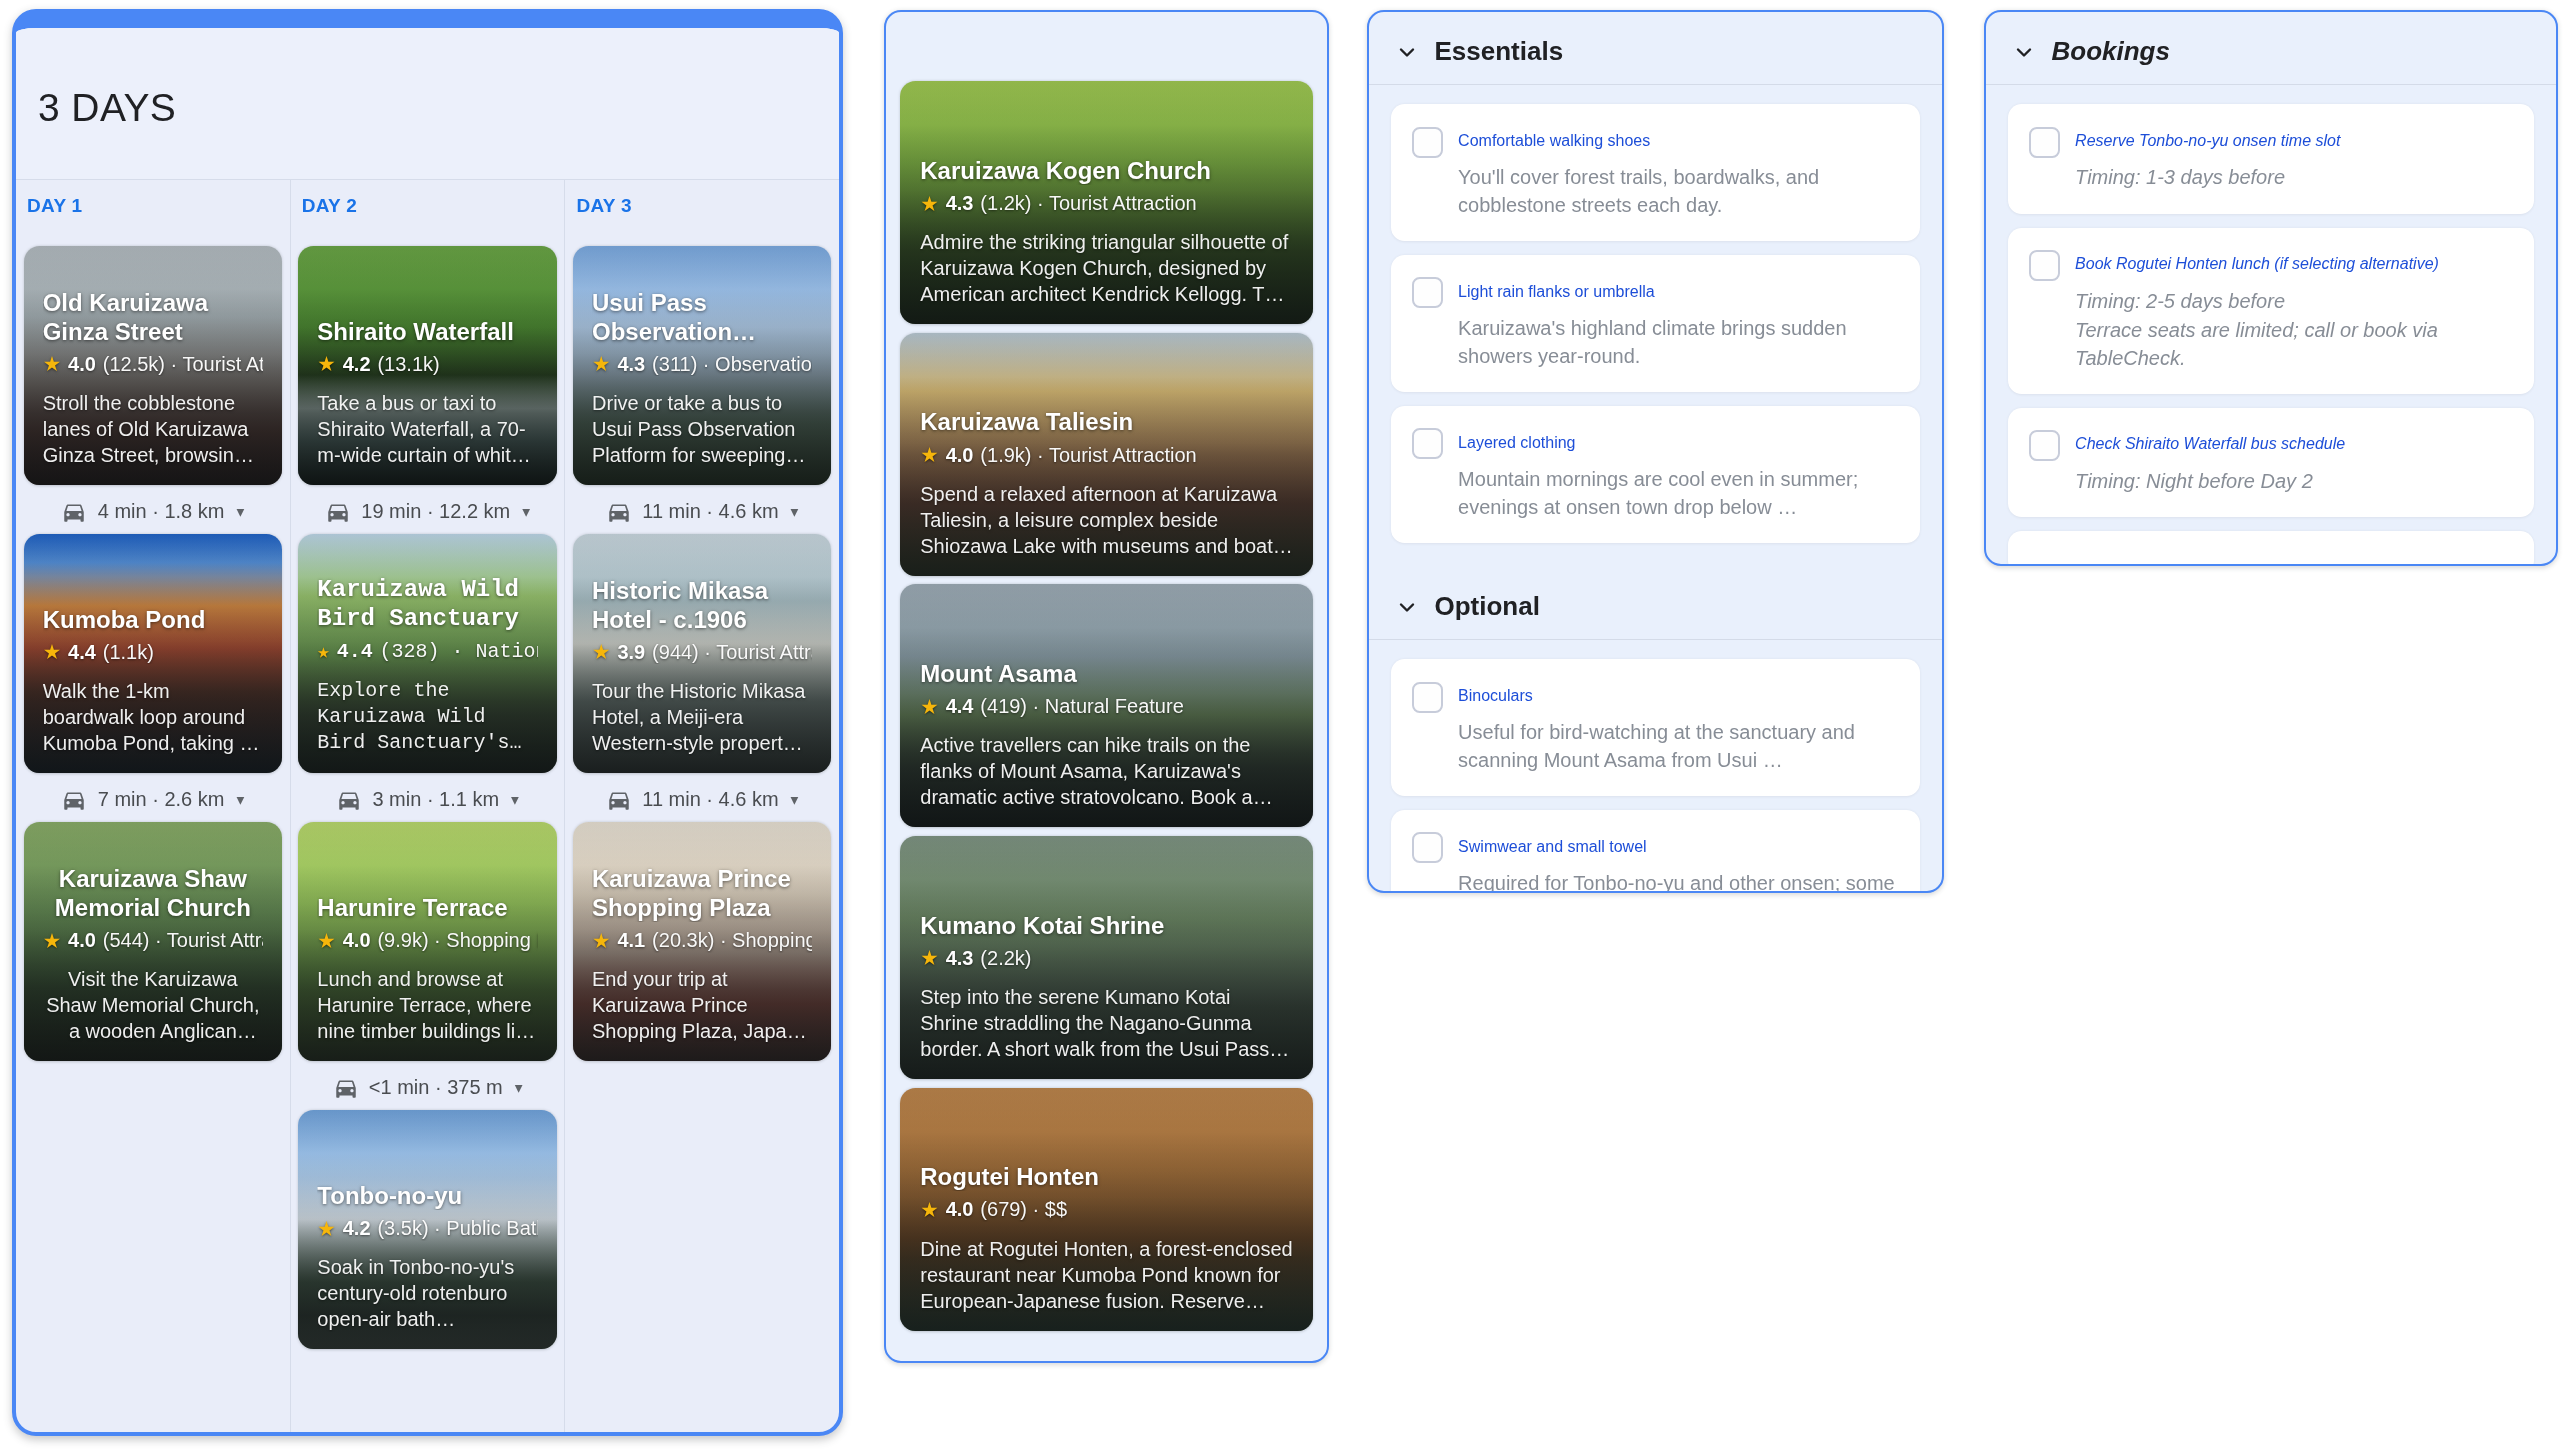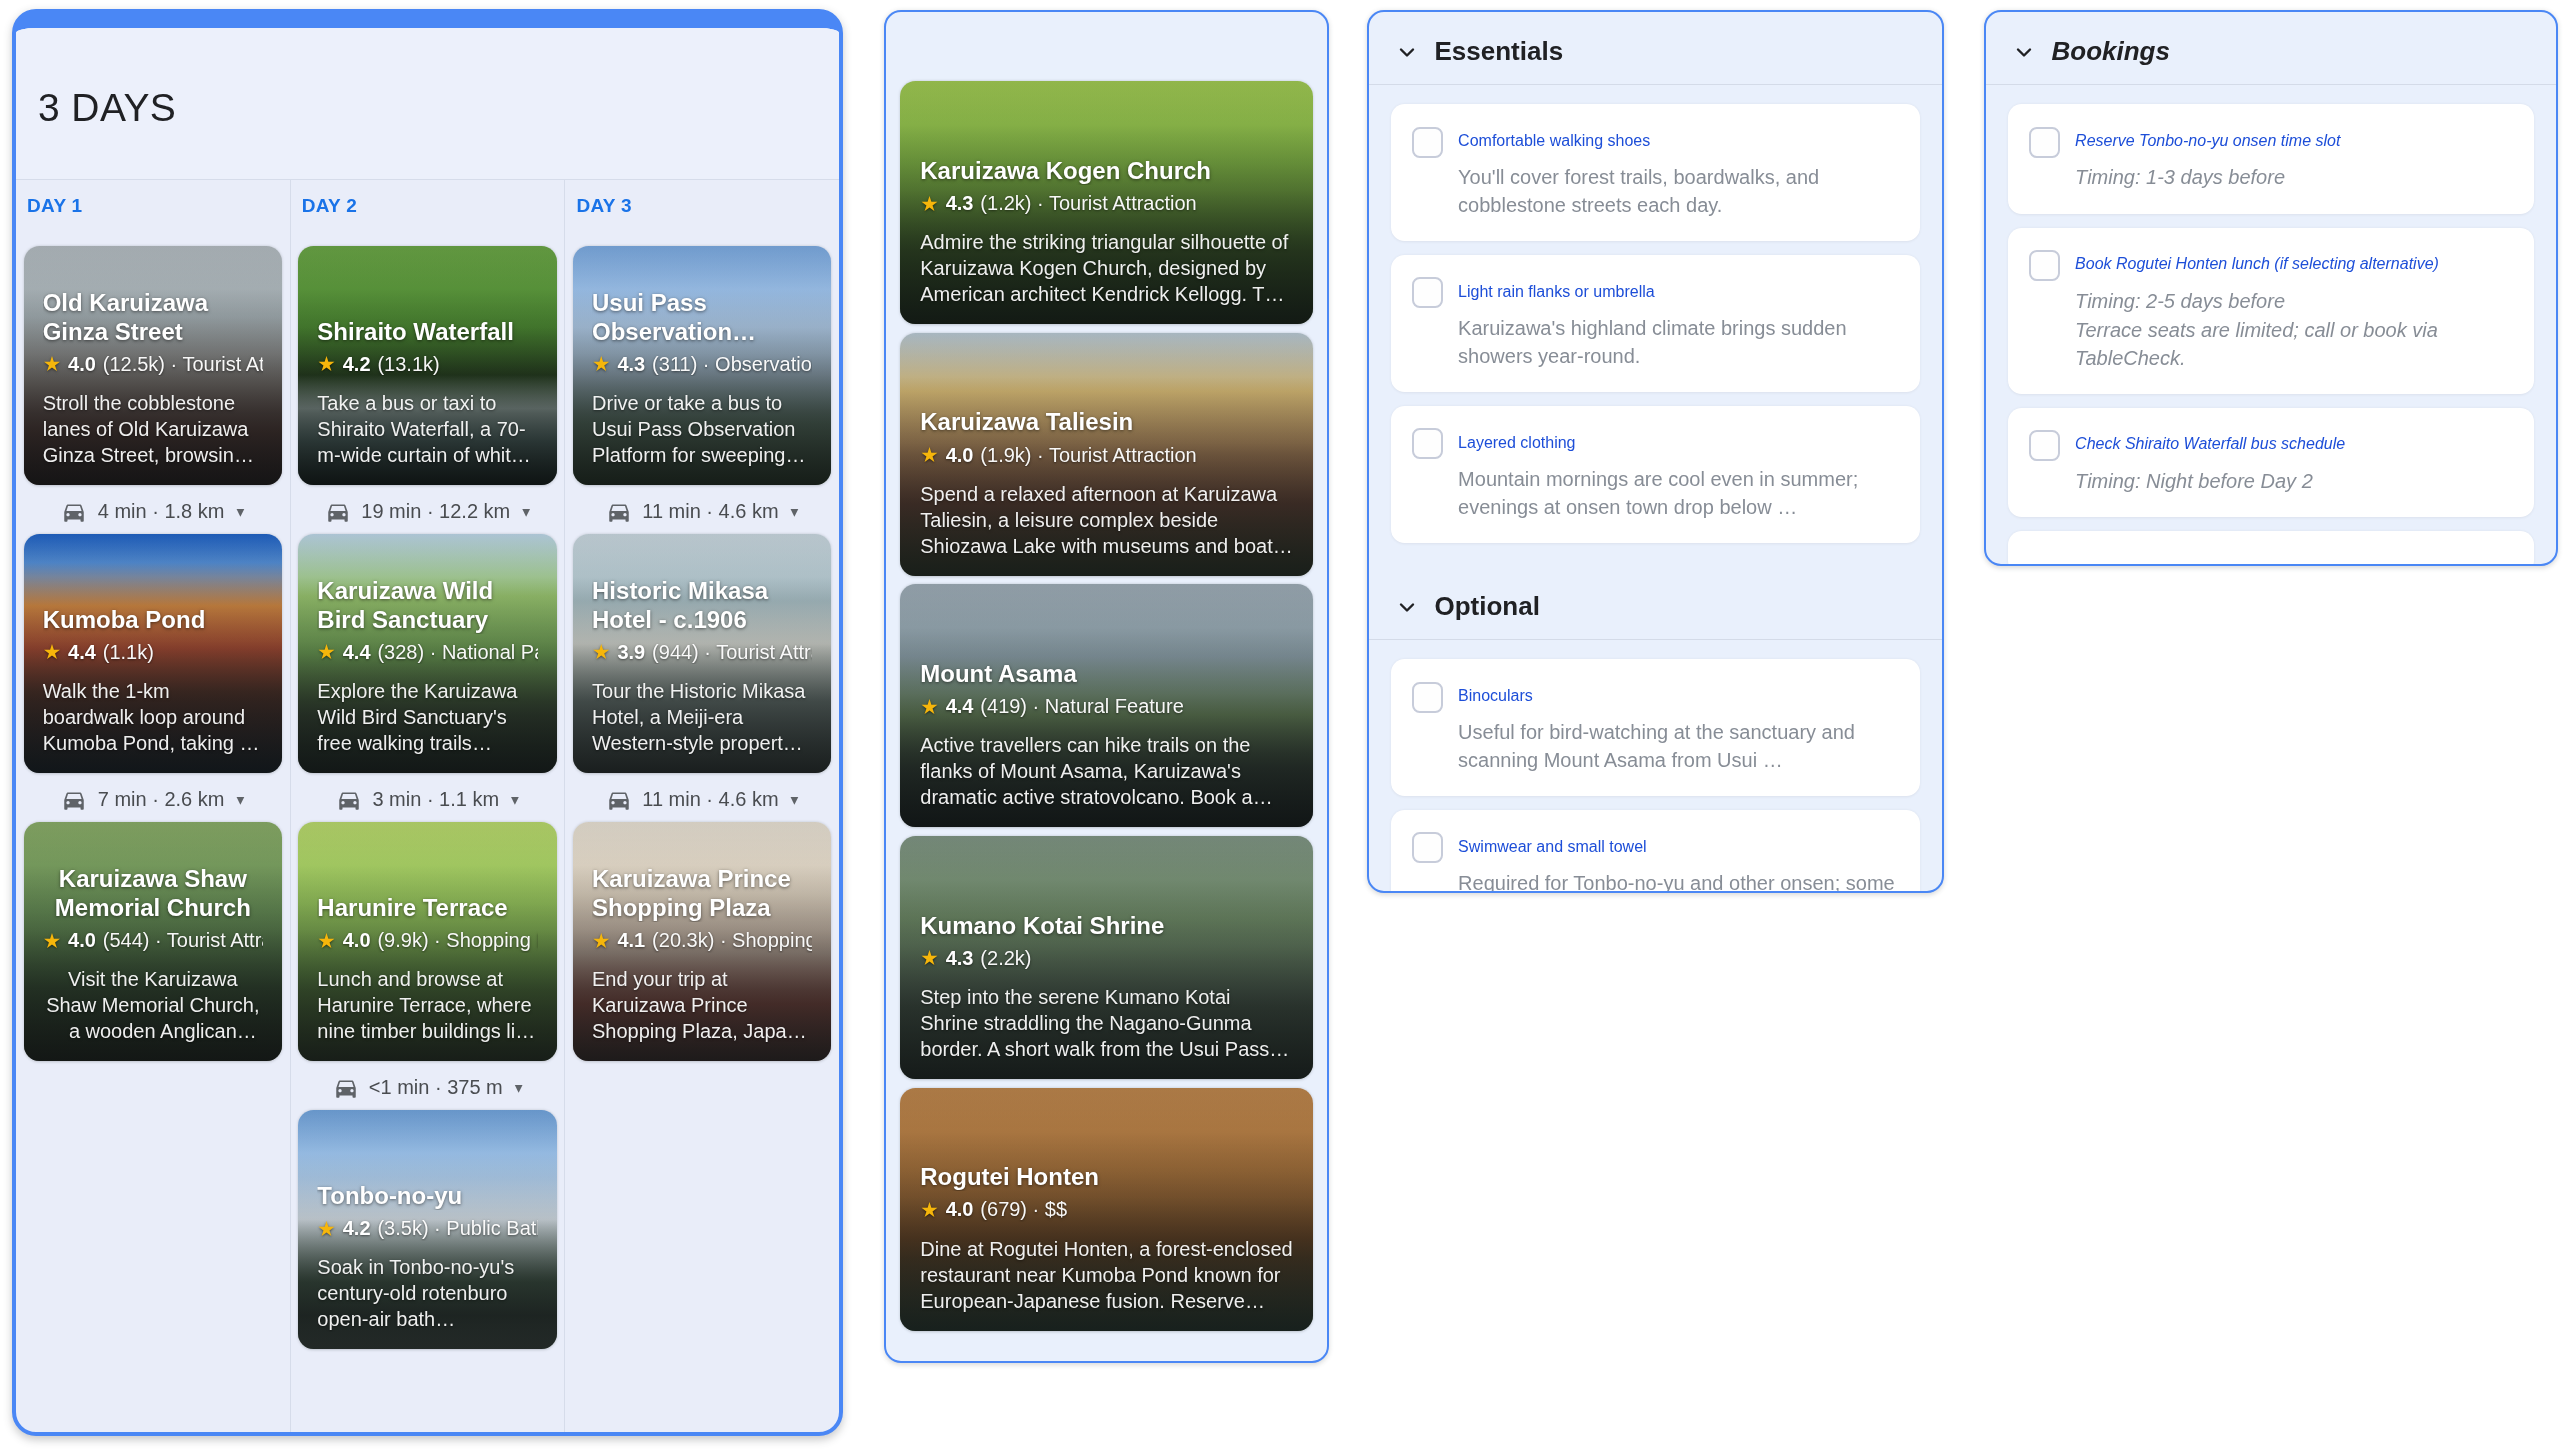--- a/index.html
+++ b/index.html
@@ -49,21 +49,21 @@
     height:38px;margin:0 0 3.4px;display:flex;align-items:center;justify-content:center;gap:10.3px;
     font-size:20px;color:#494c50;cursor:pointer;
   }
   .car{display:flex;align-items:center;}
   .caret{color:#5f6368;font-size:15.5px;margin-left:1.7px;}
   
   .ph-d1s1{background:linear-gradient(180deg,#b0b8bd 0%,#9aa4a8 30%,#76706b 58%,#57403a 78%,#2e2624 100%);}
   .ph-d1s2{background:linear-gradient(180deg,#2062c4 0%,#4f86c9 12%,#c4803f 30%,#a34a33 48%,#5d3a2e 66%,#1f2c33 100%);}
   .ph-d1s3{background:linear-gradient(180deg,#86a865 0%,#5f8450 38%,#3c5638 68%,#262f23 100%);text-align:center;}
   .ph-d2s1{background:linear-gradient(180deg,#68a244 0%,#47802f 34%,#27411f 54%,#a3b7af 68%,#55706a 82%,#15221c 100%);}
-  .ph-d2s2{background:linear-gradient(180deg,#b9d3e4 0%,#8fb868 26%,#6a9a52 50%,#41543c 76%,#233028 100%);}
+  .ph-d2s2{background:linear-gradient(180deg,#b9d3e4 0%,#8fb868 26%,#6a9a52 50%,#41543c 76%,#233028 100%);font-family:Liberation Mono, monospace;}
   .ph-d2s3{background:linear-gradient(180deg,#b5d46a 0%,#8db957 34%,#5d8743 64%,#36472e 100%);}
   .ph-d2s4{background:linear-gradient(180deg,#6fa1d9 0%,#a8c6e4 28%,#dfe9f0 46%,#49624f 72%,#3a4a40 86%,#5d6e62 100%);}
   .ph-d3s1{background:linear-gradient(180deg,#79a7dd 0%,#a9c3de 34%,#8fa3b0 54%,#5f7a68 74%,#31462f 100%);}
   .ph-d3s2{background:linear-gradient(180deg,#c6d4dc 0%,#9fb4ba 28%,#d6d9d2 46%,#7a8a84 70%,#3f4a45 100%);}
   .ph-d3s3{background:linear-gradient(180deg,#e3dccf 0%,#cfc4b3 30%,#a9988b 55%,#8a5147 76%,#4a3b36 100%);}
   .ph-m1{background:linear-gradient(180deg,#9cc450 0%,#6f9c3d 34%,#42632c 66%,#243820 100%);}
   .ph-m2{background:linear-gradient(180deg,#b4c4cf 0%,#c2a86a 24%,#8a6a4a 50%,#6b4a3a 70%,#3a4a33 100%);}
   .ph-m3{background:linear-gradient(180deg,#9aa8b2 0%,#7d8f97 30%,#617c55 54%,#39483c 76%,#1f2a26 100%);}
   .ph-m4{background:linear-gradient(180deg,#7c9180 0%,#66805f 34%,#4e6050 64%,#2f3d33 100%);}
   .ph-m5{background:linear-gradient(180deg,#b8824a 0%,#9a6a38 34%,#6e4a28 62%,#35503f 100%);}

